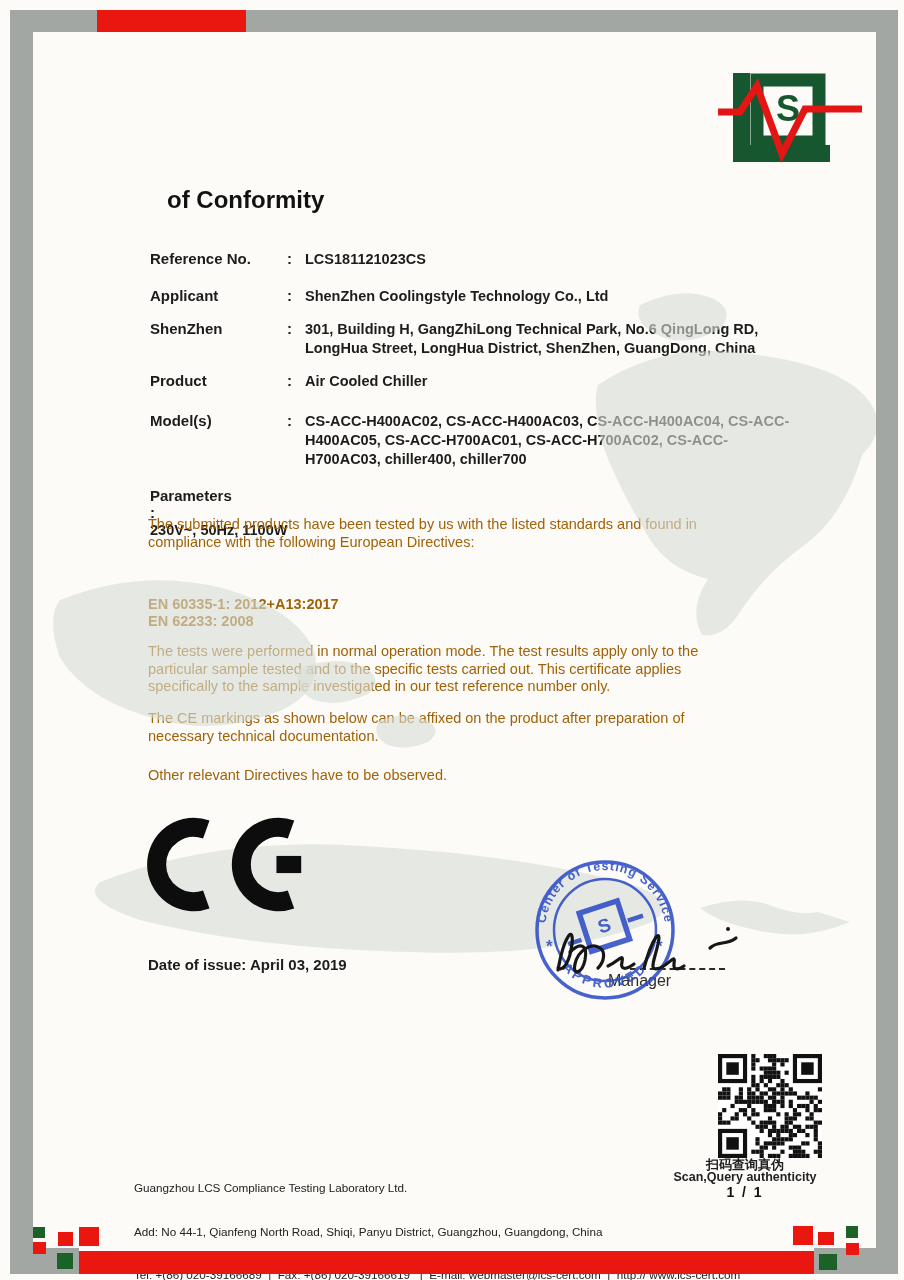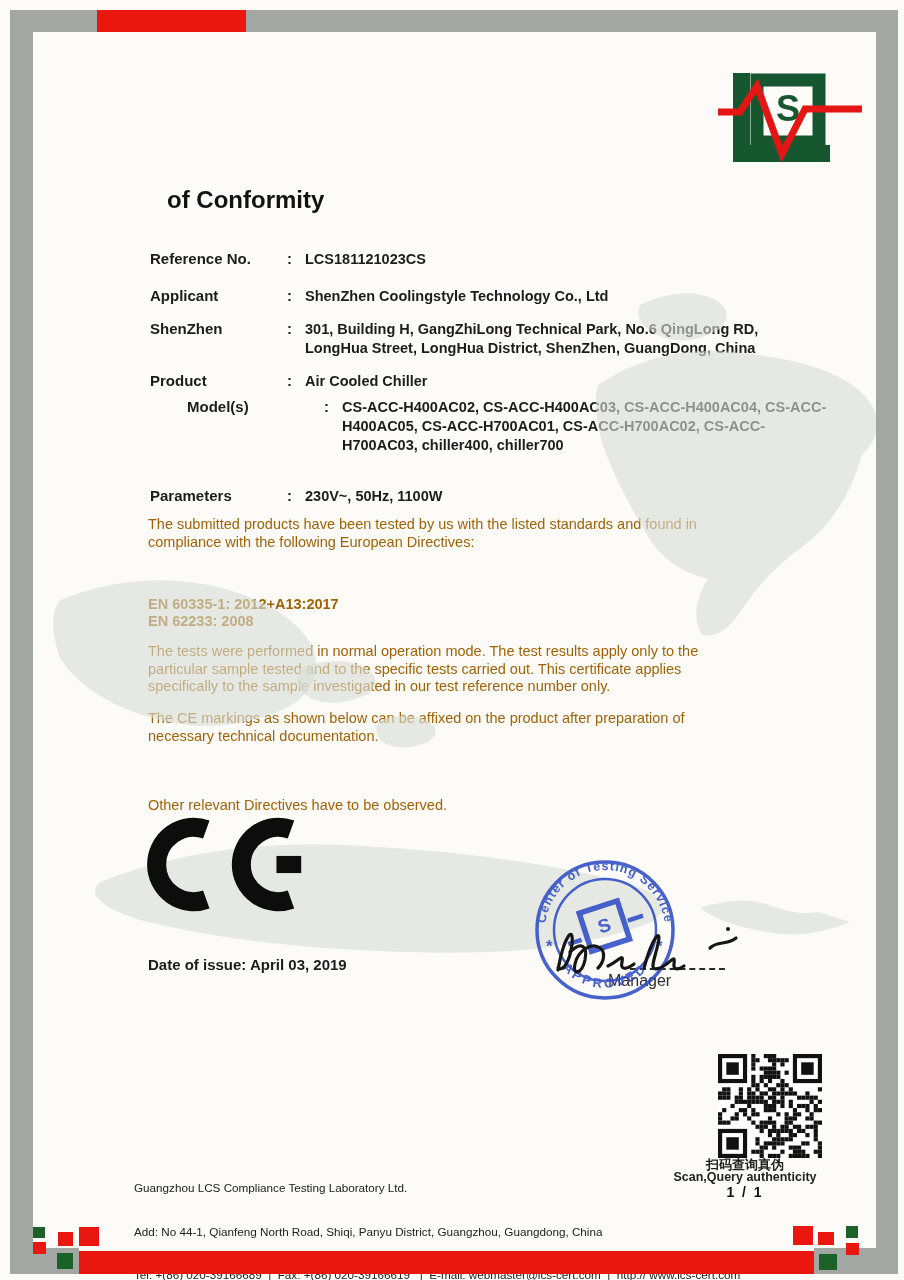--- a/index.html
+++ b/index.html
@@ -101,37 +101,37 @@
   <div class="field" style="top:320px;">
     <span class="lab">ShenZhen</span>
     <span class="col">:</span>
     <span class="val">301, Building H, GangZhiLong Technical Park, No.6 QingLong RD, LongHua Street, LongHua District, ShenZhen, GuangDong, China</span>
   </div>
   <div class="field" style="top:372px;">
     <span class="lab">Product</span>
     <span class="col">:</span>
     <span class="val">Air Cooled Chiller</span>
   </div>
-  <div class="field" style="top:398px;margin-left:37px;">
+  <div class="field" style="top:412px;">
     <span class="lab">Model(s)</span>
     <span class="col">:</span>
     <span class="val">CS-ACC-H400AC02, CS-ACC-H400AC03, CS-ACC-H400AC04, CS-ACC-H400AC05, CS-ACC-H700AC01, CS-ACC-H700AC02, CS-ACC-H700AC03, chiller400, chiller700</span>
   </div>
-  <div class="field" style="top:487px;">
+  <div class="field" style="top:487px;flex-direction:column;">
     <span class="lab">Parameters</span>
     <span class="col">:</span>
     <span class="val">230V~, 50Hz, 1100W</span>
   </div>
 
   <div class="para" style="top:516px;">The submitted products have been tested by us with the listed standards and found in compliance with the following European Directives:</div>
   <div class="para b" style="top:596px;">EN 60335-1: 2012+A13:2017</div>
   <div class="para b" style="top:613px;">EN 62233: 2008</div>
   <div class="para" style="top:643px;">The tests were performed in normal operation mode. The test results apply only to the particular sample tested and to the specific tests carried out. This certificate applies specifically to the sample investigated in our test reference number only.</div>
   <div class="para" style="top:710px;">The CE markings as shown below can be affixed on the product after preparation of necessary technical documentation.</div>
-  <div class="para" style="top:797px;">Other relevant Directives have to be observed.</div>
+  <div class="para" style="top:767px;">Other relevant Directives have to be observed.</div>
 
   <svg class="layer" style="left:147px;top:815px;" width="158" height="99" viewBox="0 0 166 99">
     <path d="M62.3,12.8 A39,39 0 1 0 62.3,86.2" fill="none" stroke="#0d0d0d" stroke-width="20"></path>
     <path d="M151.3,12.8 A39,39 0 1 0 151.3,86.2" fill="none" stroke="#0d0d0d" stroke-width="20"></path>
     <rect x="136" y="40.5" width="26" height="18" fill="#0d0d0d"></rect>
   </svg>
 
   <div class="dateline" style="top:956px;">Date of issue: April 03, 2019</div>
 
   <svg class="layer" style="left:530px;top:852px;opacity:.88;" width="170" height="170" viewBox="0 0 170 170">

